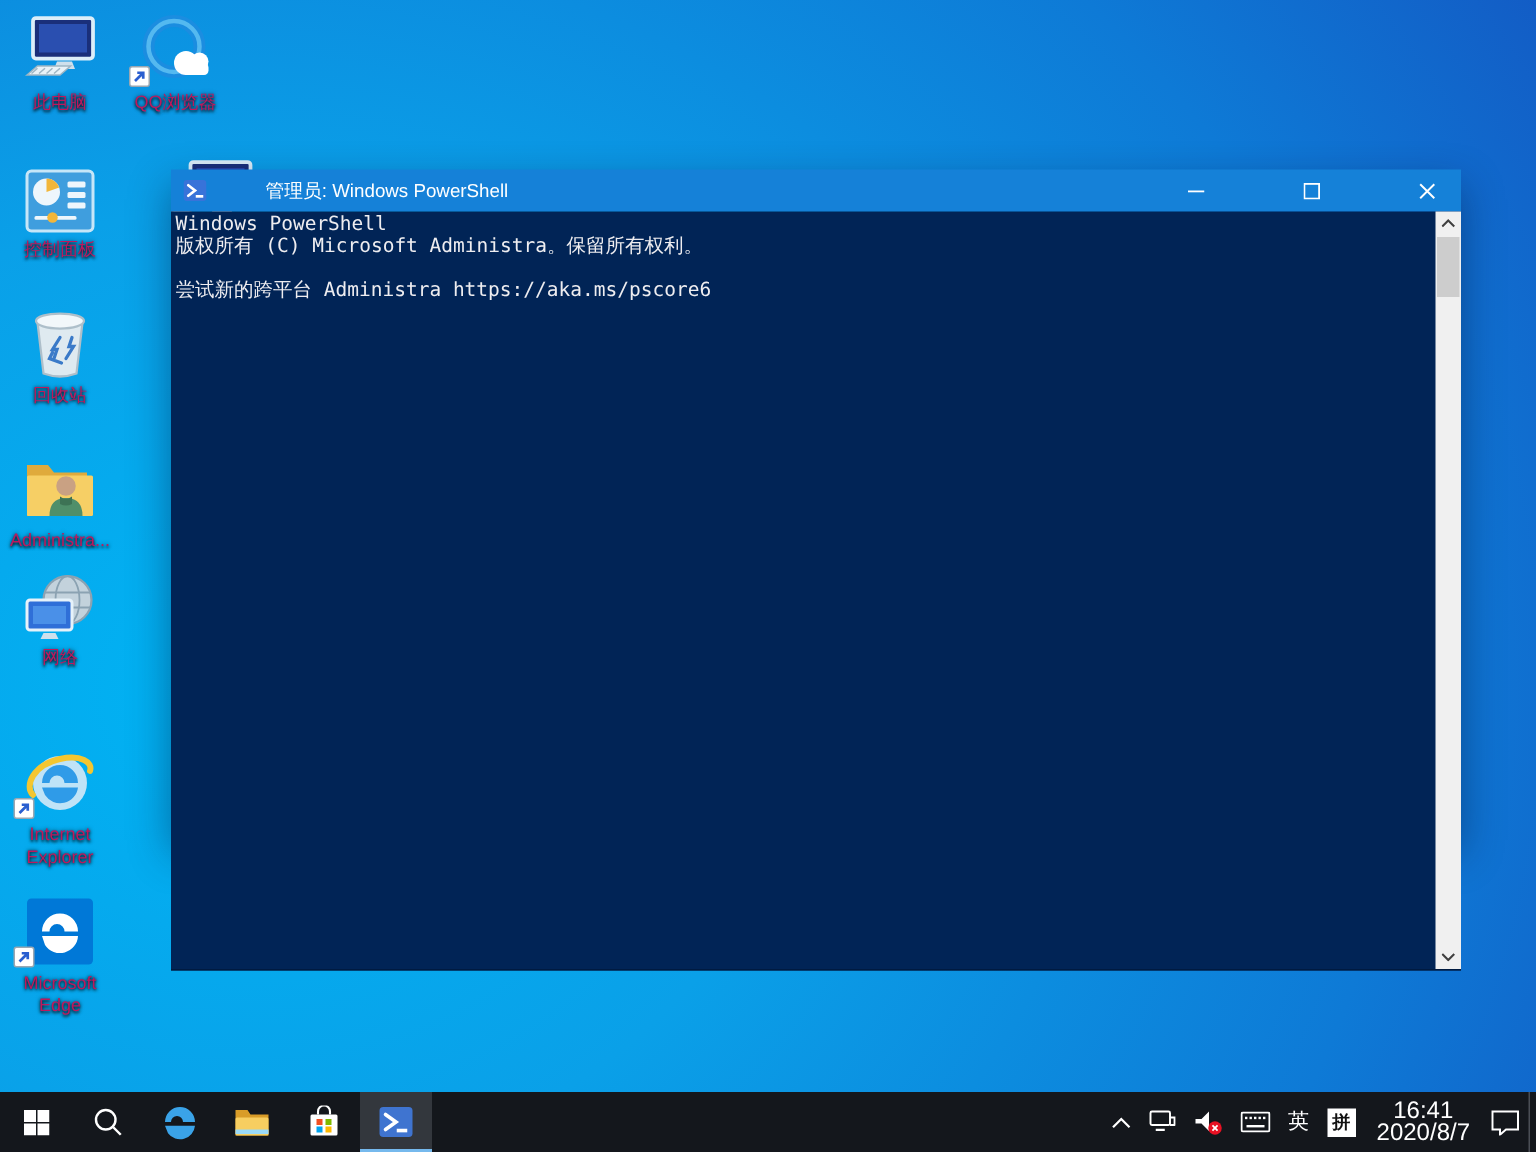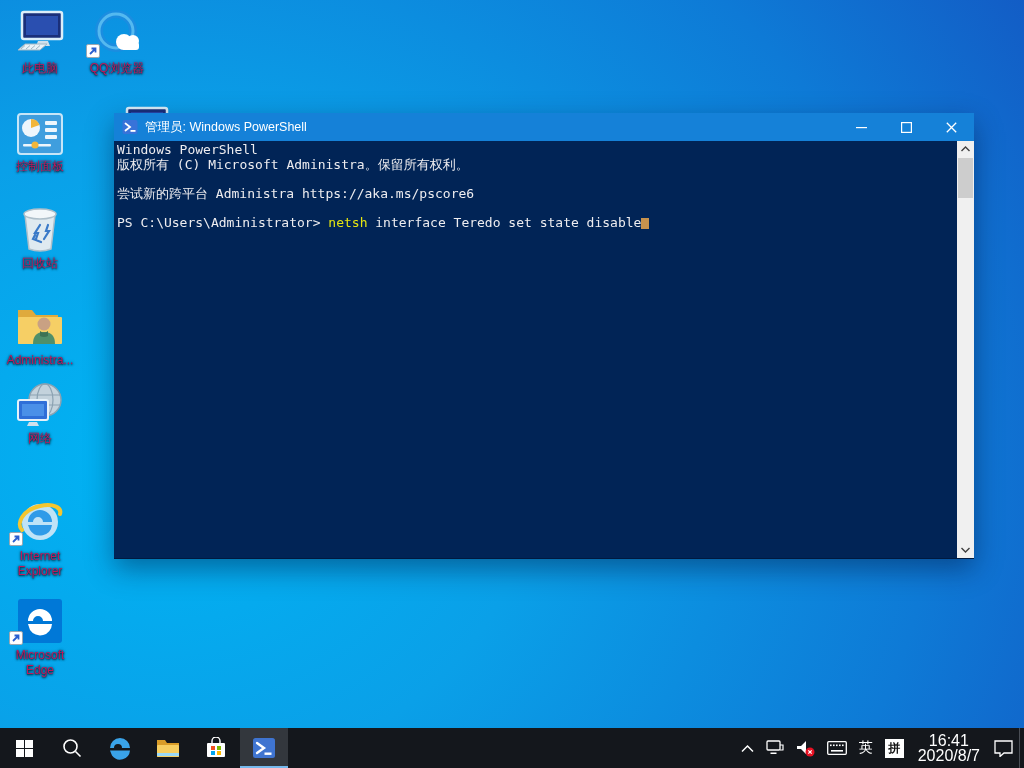--- a/index.html
+++ b/index.html
@@ -22,27 +22,27 @@
   }
   .badge { position:absolute; left:8px; bottom:0; width:14px; height:14px; background:#fff; border:1px solid #9aa7b2; border-radius:2px; }
   .badge svg { display:block; }
 
   
   .ps-window {
     position:absolute; left:114px; top:113px; width:860px; height:446px; z-index:5;
     box-shadow:0 10px 26px rgba(0,20,60,.45);
   }
   .titlebar {
-    height:28px; background:#1581d8; display:flex; align-items:center; padding-left:8px;
+    height:28px; background:#1581d8; display:flex; align-items:center; padding-left:8px;gap:32px;
   }
   .titlebar .ticon { width:16px; height:16px; margin-right:7px; }
   .titlebar .ttext { color:#fff; font-size:12.5px; flex:1; white-space:nowrap; overflow:hidden; }
   .capbtn { width:45px; height:28px; display:flex; align-items:center; justify-content:center; }
   .console {
-    position:relative; height:418px; background:#012456;
+    position:relative; height:506px; background:#012456;
     font-family:"DejaVu Sans Mono","Liberation Mono",monospace;
     font-size:13px; line-height:14.5px; color:#eeedf0;
     padding:2px 20px 0 3px; border-bottom:1px solid #001a40;
   }
   .cline { white-space:pre; min-height:14.5px; }
   .cmd { color:#e5e510; }
   .cursor { display:inline-block; width:8px; height:11px; background:#c7924d; transform:translateY(2px); }
 
   .scrollbar {
     position:absolute; top:0; right:0; bottom:0; width:17px; background:#f0f0f0;
@@ -228,21 +228,20 @@
         </svg>
     </div>
   </div>
 
   <div class="console">
     <div class="cline">Windows PowerShell</div>
     <div class="cline">版权所有 (C) Microsoft Administra。保留所有权利。</div>
     <div class="cline"></div>
     <div class="cline">尝试新的跨平台 Administra https://aka.ms/pscore6</div>
     <div class="cline"></div>
-    <div class="cline"><span>PS C:\Users\Administrator&gt; </span><span class="cmd">netsh</span><span> interface Teredo set state disable</span><span class="cursor"></span></div>
 
     <div class="scrollbar">
       <div class="sb-arrow">
         <svg width="9" height="6" viewBox="0 0 9 6">
             <path d="M0.5 5 L4.5 1 L8.5 5" stroke="#404040" stroke-width="1.4" fill="none"></path>
           </svg>
       </div>
       <div class="sb-thumb"></div>
       <div class="sb-arrow" style="position:absolute; bottom:0;">
         <svg width="9" height="6" viewBox="0 0 9 6">

